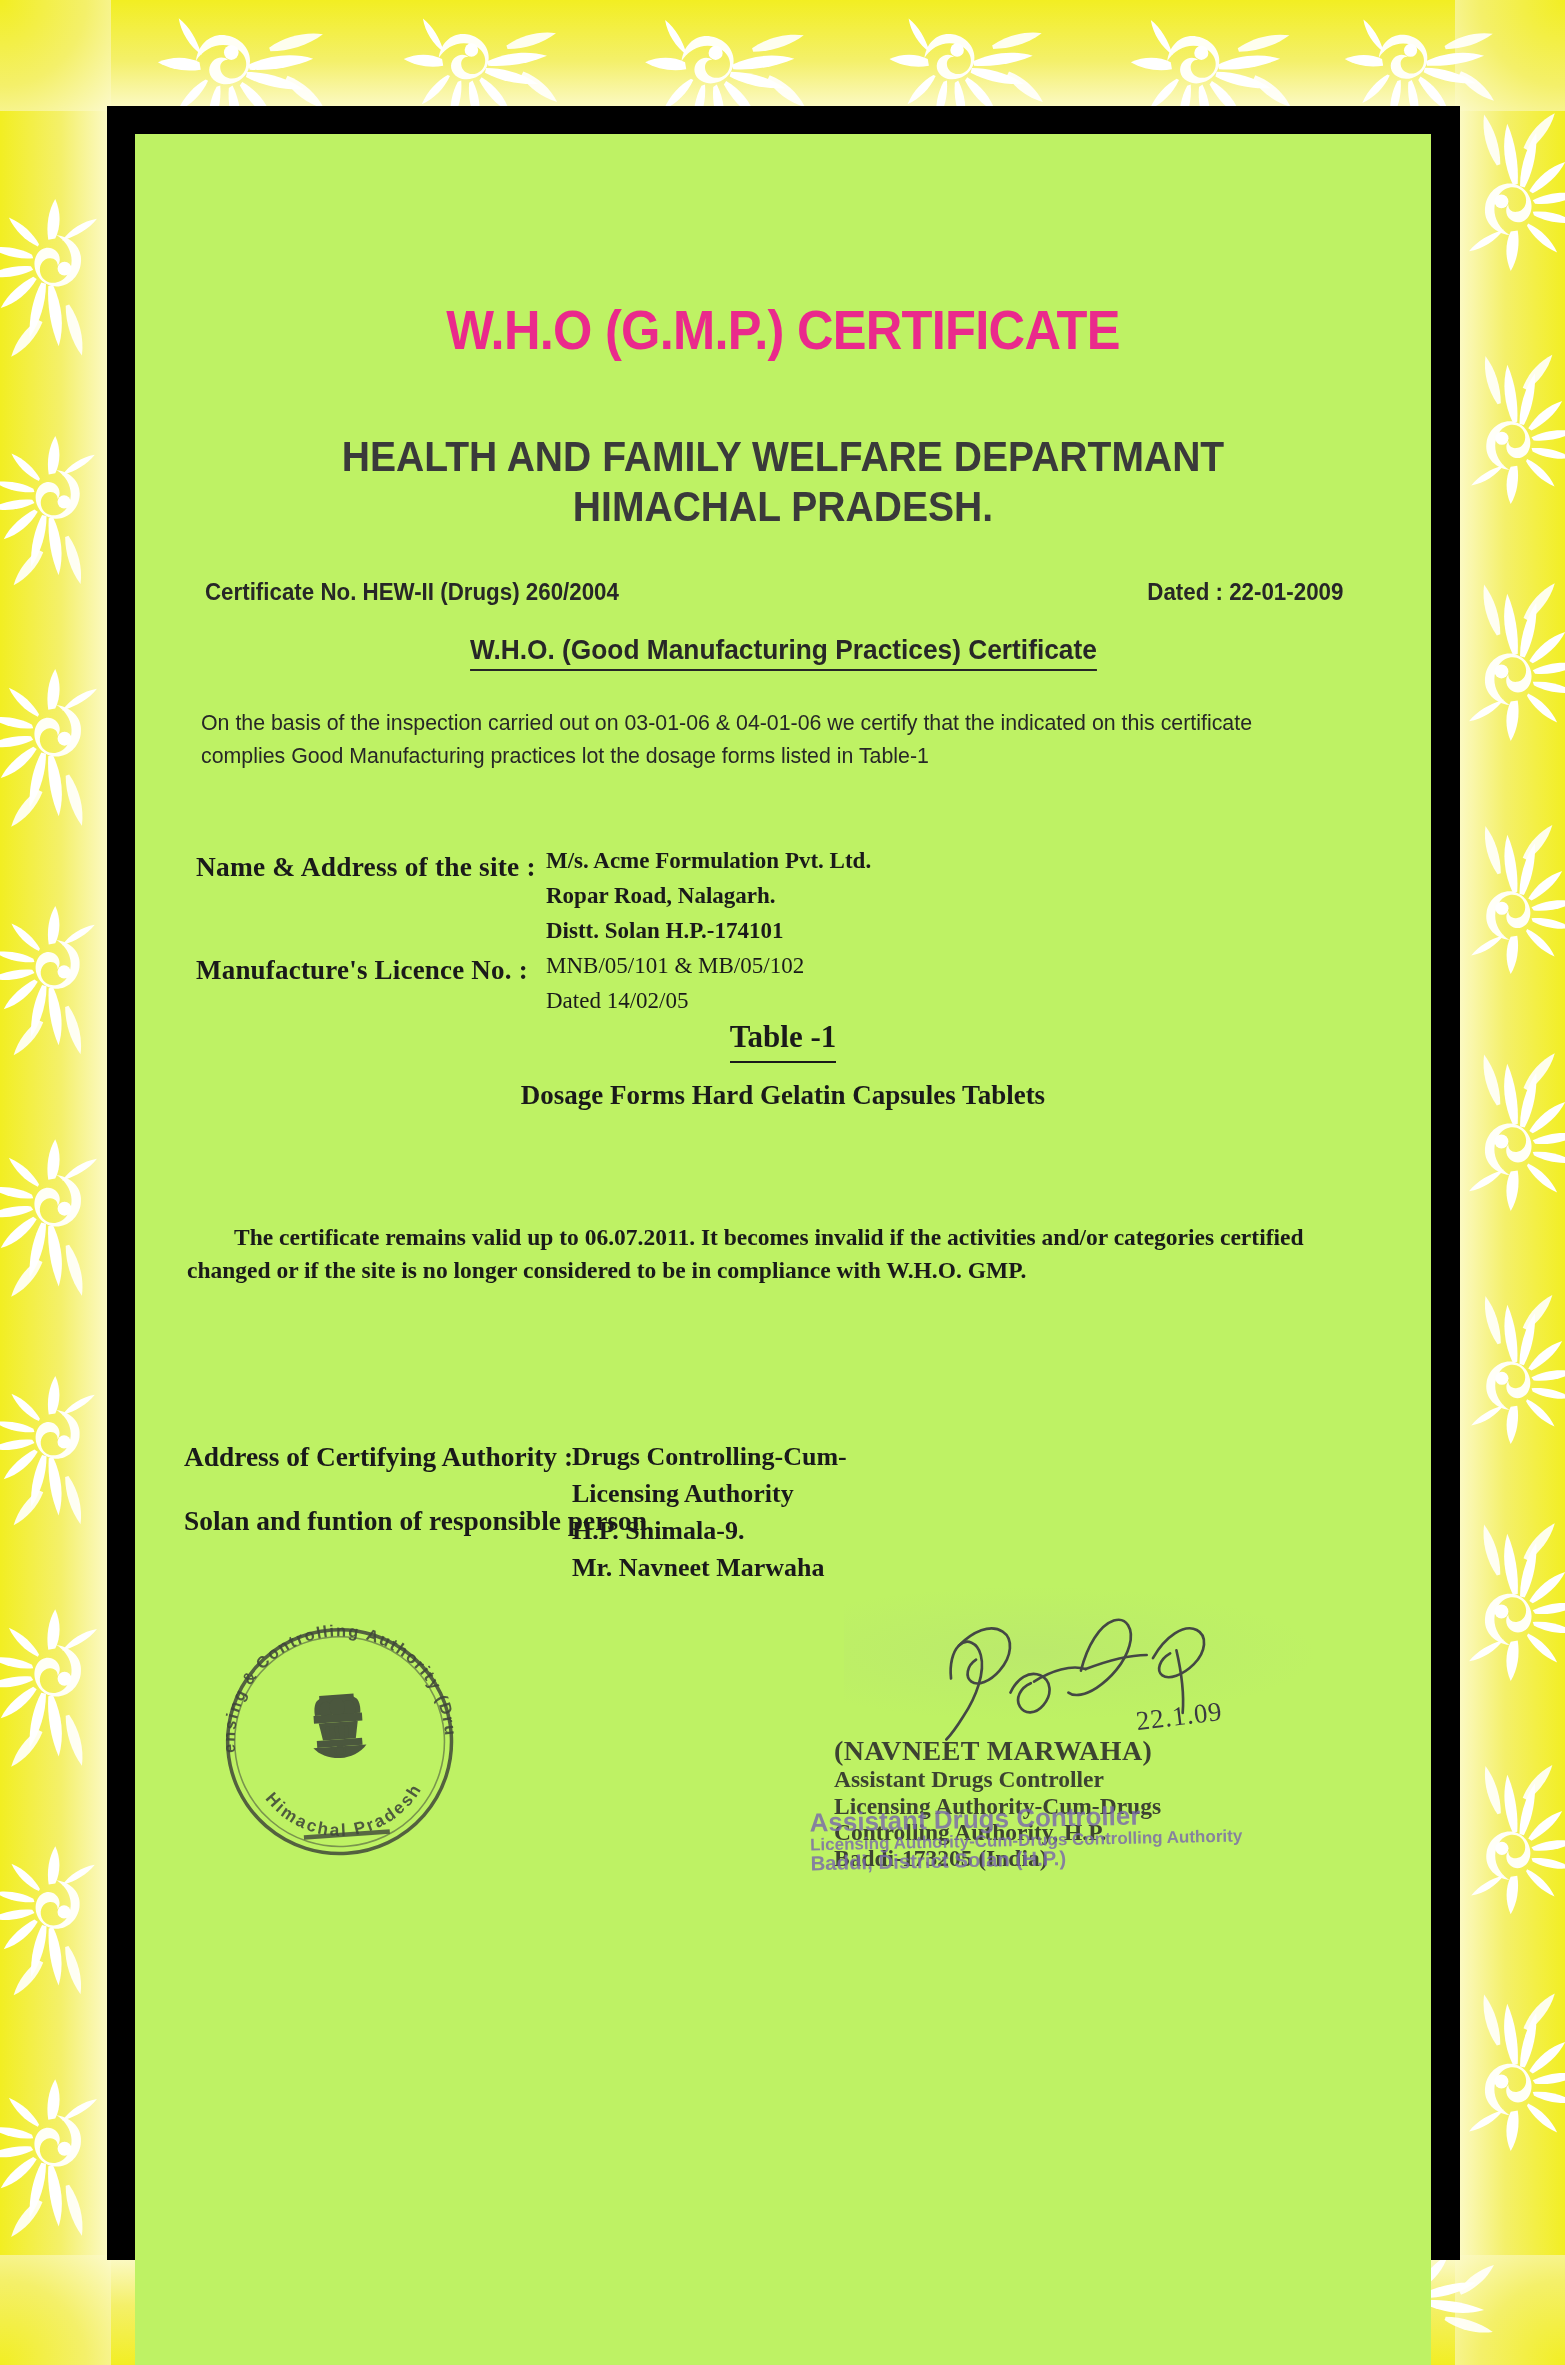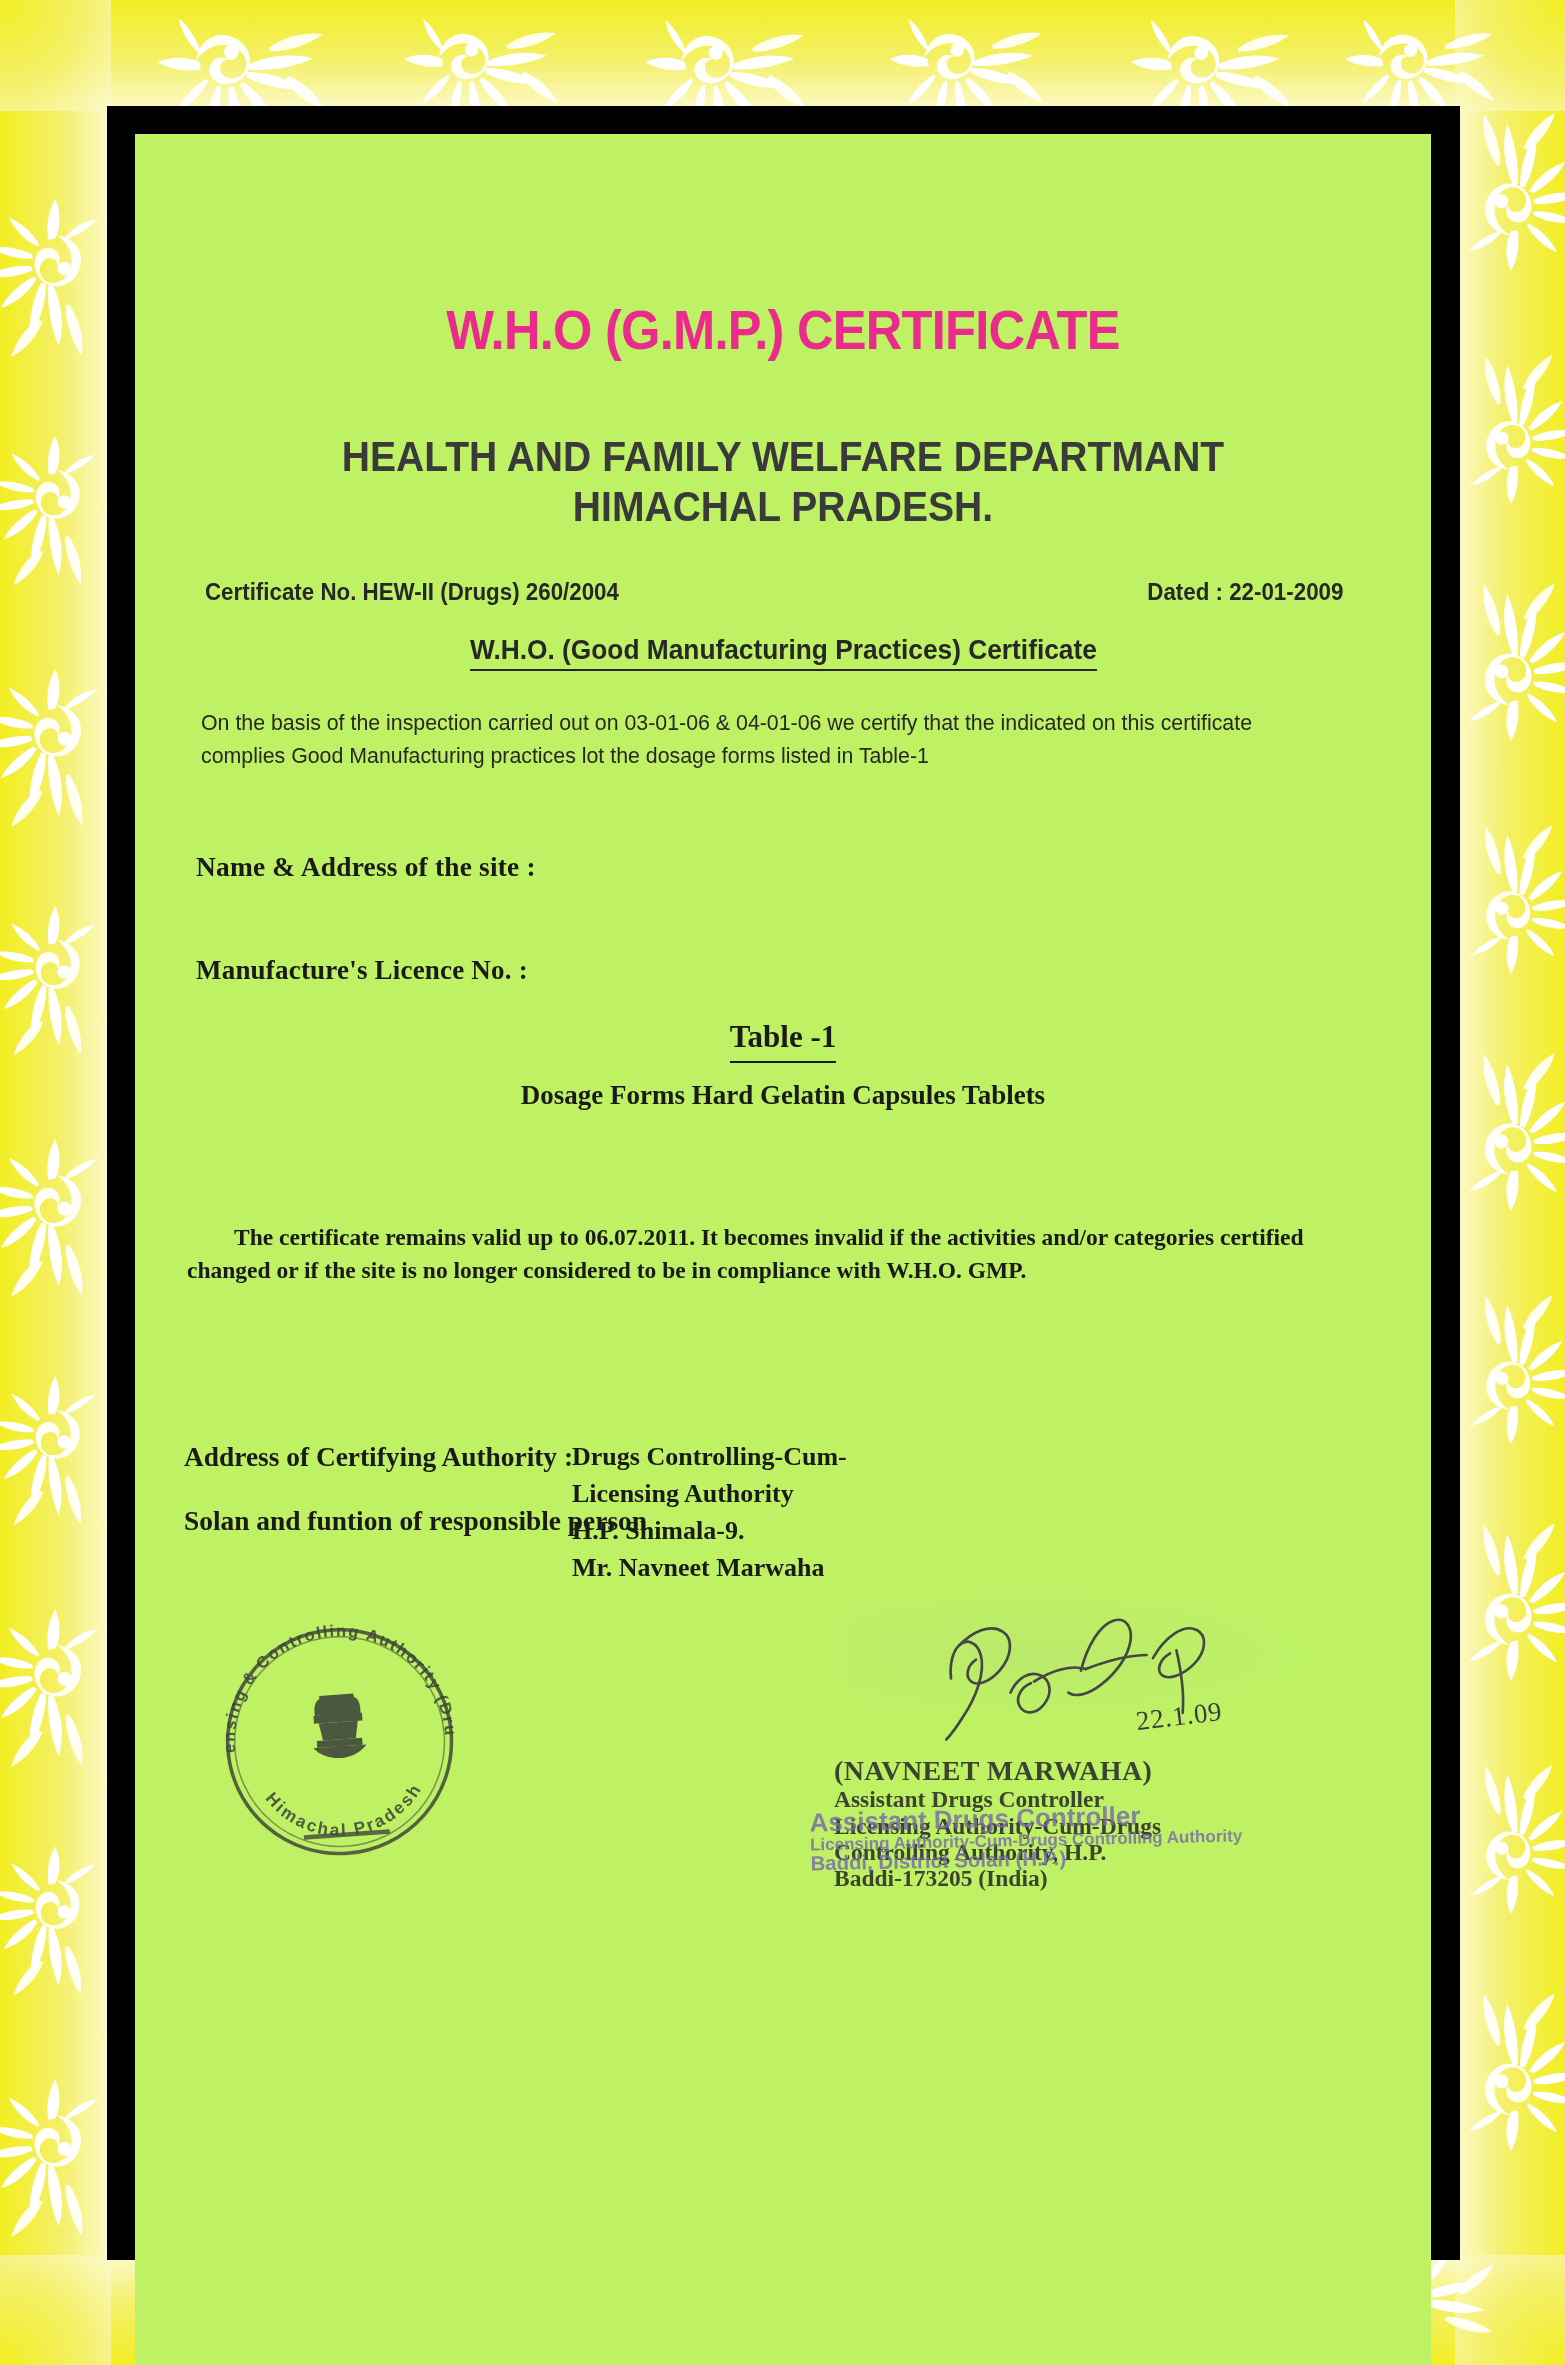--- a/index.html
+++ b/index.html
@@ -283,21 +283,20 @@
 
   
   .stamp-black {
     position: absolute;
     left: 699px;
     top: 1602px;
     width: 486px;
     font-family: "Liberation Serif", serif;
     color: #2b2b2b;
     opacity: 0.88;
-    margin-top: 20px;
   }
   .stamp-black .sb-name {
     font-weight: bold; font-size: 28px; line-height: 1.08; letter-spacing: 0.4px;
   }
   .stamp-black .sb-role {
     font-weight: bold; font-size: 23.5px; line-height: 1.12;
   }
   .stamp-black .sb-auth {
     font-weight: bold; font-size: 23.5px; line-height: 1.12;
   }
@@ -429,20 +428,27 @@
 
       <div class="gmp-subtitle">
         <span>W.H.O. (Good Manufacturing Practices) Certificate </span>
       </div>
 
       <div class="intro-para">On the basis of the inspection carried out on 03-01-06 &amp; 04-01-06 we certify that the indicated on this certificate complies Good Manufacturing practices lot the dosage forms listed in Table-1</div>
 
       <div class="site-block">
         <div class="lbl-site">Name &amp; Address of the site :</div>
         <div class="lbl-licence">Manufacture's Licence No. :</div>
+        <div class="addr-col">
+          <div class="b">M/s. Acme Formulation Pvt. Ltd.</div>
+          <div class="b">Ropar Road, Nalagarh.</div>
+          <div class="b">Distt.  Solan H.P.-174101</div>
+          <div class="n">MNB/05/101 &amp; MB/05/102</div>
+          <div class="n">Dated 14/02/05</div>
+        </div>
       </div>
 
       <div class="table1-head">
         <span>Table -1 </span>
       </div>
 
       <div class="dosage-line">Dosage Forms Hard Gelatin Capsules Tablets</div>
 
 
       <div class="para-valid">The certificate remains valid up to 06.07.2011. It becomes invalid if the activities and/or categories certified changed or if the site is no longer considered to be in compliance with W.H.O. GMP.</div>

